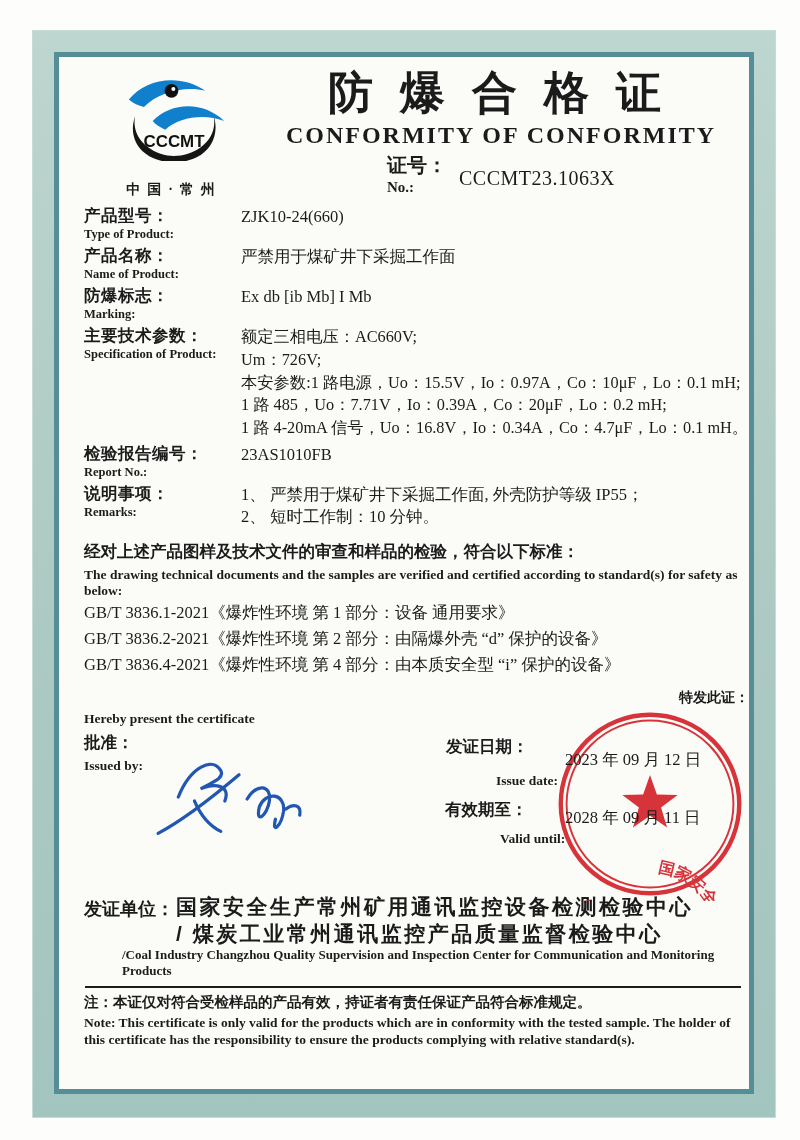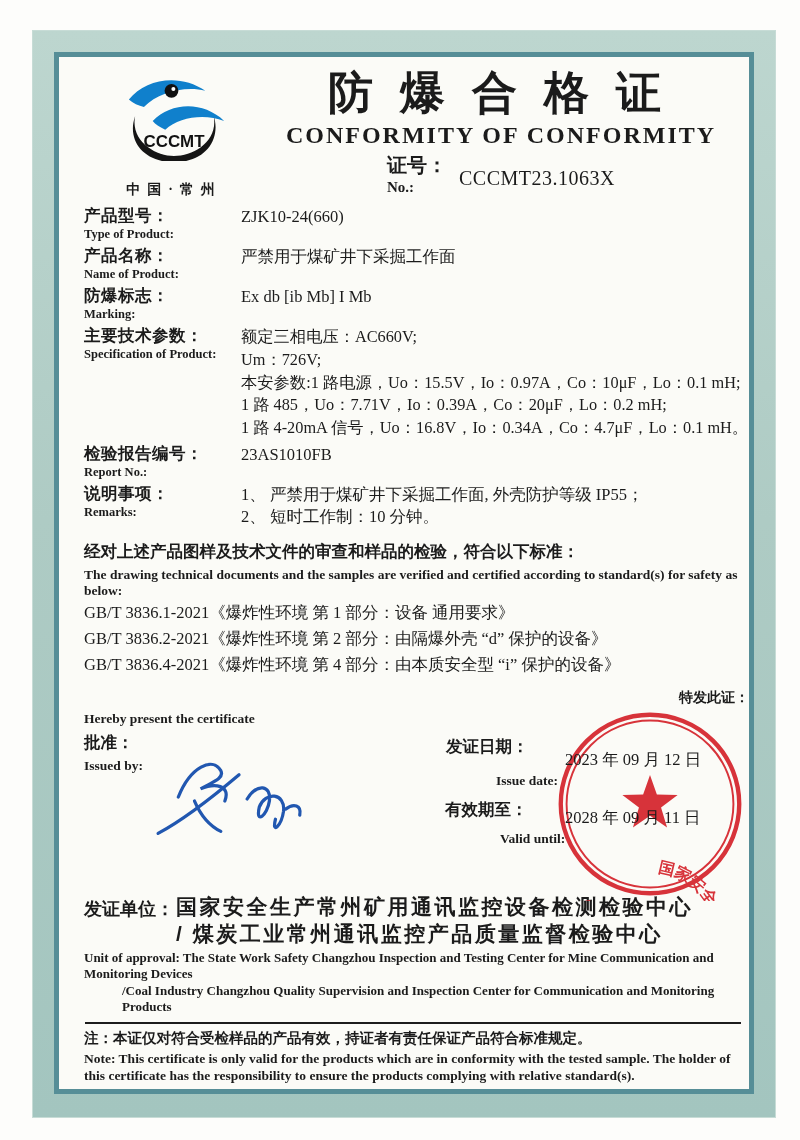--- a/index.html
+++ b/index.html
@@ -231,21 +231,20 @@
     </div>
 
     <div class="approval">
       <div class="appr-top">
         <div class="appr-label">发证单位：</div>
         <div class="appr-lines">
           <div class="appr-line">国家安全生产常州矿用通讯监控设备检测检验中心</div>
           <div class="appr-line">/ 煤炭工业常州通讯监控产品质量监督检验中心</div>
         </div>
       </div>
-      <div class="appr-en">Unit of approval: The State Work Safety Changzhou Inspection and Testing Center for Mine Communication and Monitoring Devices</div>
       <div class="appr-en" style="margin-top:0; padding-left:38px;">/Coal Industry Changzhou Quality Supervision and Inspection Center for Communication and Monitoring Products</div>
     </div>
 
     <hr class="rule">
 
     <div class="notes">
       <div class="note-cn">注：本证仅对符合受检样品的产品有效，持证者有责任保证产品符合标准规定。</div>
       <div class="note-en">Note: This certificate is only valid for the products which are in conformity with the tested sample. The holder of this certificate has the responsibility to ensure the products complying with relative standard(s).</div>
 
     </div>

